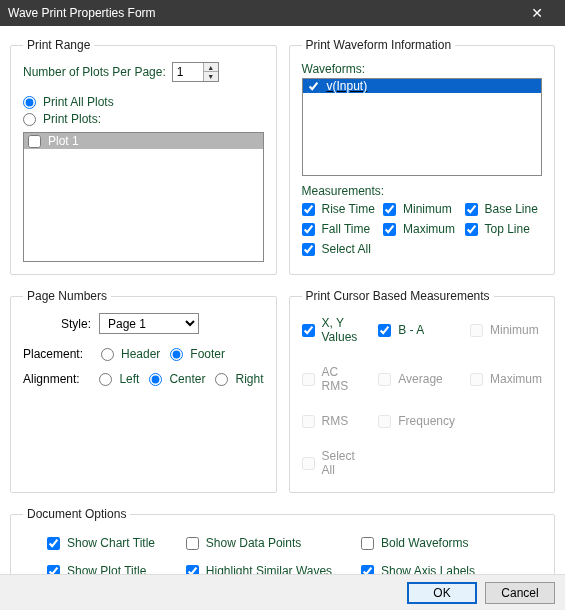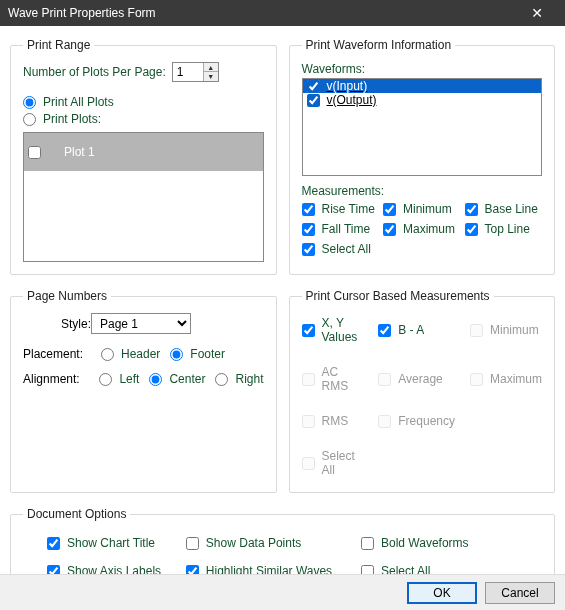--- a/index.html
+++ b/index.html
@@ -15,33 +15,33 @@
   label { color: #14532d; }
   .spin-wrap { display: inline-flex; align-items: center; gap: 6px; margin-bottom: 10px; }
   .spin { display: inline-flex; border: 1px solid #888; height: 20px; }
   .spin input { width: 30px; border: none; padding: 0 4px; outline: none; }
   .spin .btns { display: flex; flex-direction: column; border-left: 1px solid #aaa; }
   .spin .btns button { width: 14px; height: 9px; border: none; background: #efefef; padding: 0; line-height: 7px; font-size: 7px; color: #333; cursor: default; }
   .spin .btns button:first-child { border-bottom: 1px solid #aaa; }
   .radio-row, .check-row { display: flex; align-items: center; gap: 4px; margin: 3px 0; }
   input[type=radio], input[type=checkbox] { margin: 0 3px 0 0; width: 13px; height: 13px; }
   .plot-list { border: 1px solid #888; height: 130px; background: #fff; margin-top: 6px; }
-  .plot-list .item { background: #b5b5b5; color: #fff; padding: 12px 4px; display: flex; align-items: center; gap: 20px; }
+  .plot-list .item { background: #b5b5b5; color: #fff; padding: 1px 4px; display: flex; align-items: center; gap: 4px; }
   .plot-list .item input { accent-color: #888; }
   .wave-list { border: 1px solid #888; height: 98px; background: #fff; margin-top: 2px; overflow-y: scroll; text-decoration: underline; }
   .wave-list .item { padding: 0 4px; display: flex; align-items: center; gap: 4px; }
   .wave-list .item.sel { background: #0a63c9; color: #fff; }
   .wave-list .item input { accent-color: #0a63c9; background:#fff;}
   .sub-label { margin-top: 8px; display: block; }
   .meas-grid { display: grid; grid-template-columns: repeat(3, 1fr); row-gap: 6px; column-gap: 4px; margin-top: 4px; }
   .meas-grid .check-row { margin: 0; }
   .cursor-grid { display: grid; grid-template-columns: repeat(3, 1fr); row-gap: 10px; column-gap: 4px; gap: 15px; }
   .disabled label { color: #9a9a9a; }
   .disabled input[type=checkbox] { opacity: .55; }
-  .page-style { display: flex; align-items: center; margin-bottom: 10px; }
+  .page-style { display: flex; align-items: center; gap: 8px; margin-bottom: 10px; }
   select.combo { width: 100px; height: 21px; border: 1px solid #888; background: #fff; padding: 0 4px; }
   .inline-radios { display: flex; align-items: center; gap: 10px; margin: 5px 0; }
   .inline-radios .lbl { width: 68px; }
   .doc-grid { display: grid; grid-template-columns: 1.1fr 1.4fr 1.3fr; row-gap: 8px; column-gap: 6px; padding: 2px 24px; }
   .footer { position: absolute; bottom: 0; left: 0; right: 0; height: 36px; border-top: 1px solid #ddd; background: #f0f0f0; display: flex; justify-content: flex-end; align-items: center; padding: 0 10px; gap: 8px; }
   .footer button { height: 22px; width: 70px; border: 1px solid #999; background: #e1e1e1; cursor: default; }
   .footer button.primary { border: 1px solid #0a63c9; background: #e5f1fb; box-shadow: 0 0 0 1px #0a63c9 inset; }
 </style>
 </head>
 <body>
@@ -84,24 +84,20 @@
     </fieldset>
 
     <fieldset class="col">
       <legend>Print Waveform Information</legend>
       <label class="sub-label" style="margin-top:0">Waveforms:</label>
       <div class="wave-list">
         <div class="item sel">
           <input type="checkbox" checked="" style="">
           <span>v(Input)</span>
         </div>
-        <div class="item">
-          <input type="checkbox" checked="" style="">
-          <span>v(Output)</span>
-        </div>
       </div>
       <label class="sub-label">Measurements:</label>
       <div class="meas-grid">
         <div class="check-row">
             <input type="checkbox" checked="" style="">
             <label>Rise Time</label>
           </div>
         <div class="check-row">
             <input type="checkbox" checked="" style="">
             <label>Minimum</label>
@@ -222,25 +218,29 @@
       <div class="check-row">
           <input type="checkbox" style="">
           <label>Show Data Points</label>
         </div>
       <div class="check-row">
           <input type="checkbox" style="">
           <label>Bold Waveforms</label>
         </div>
       <div class="check-row">
           <input type="checkbox" checked="" style="">
+          <label>Show Plot Title</label>
+        </div>
+      <div class="check-row">
+          <input type="checkbox" checked="" style="">
+          <label>Highlight Similar Waves</label>
+        </div>
+      <div class="check-row">
+          <input type="checkbox" checked="" style="">
           <label>Show Axis Labels</label>
-        </div>
-      <div class="check-row">
-          <input type="checkbox" checked="" style="">
-          <label>Highlight Similar Waves</label>
         </div>
       <div class="check-row">
           <input type="checkbox" style="">
           <label>Select All</label>
         </div>
     </div>
   </fieldset>
 
 </div>
 

